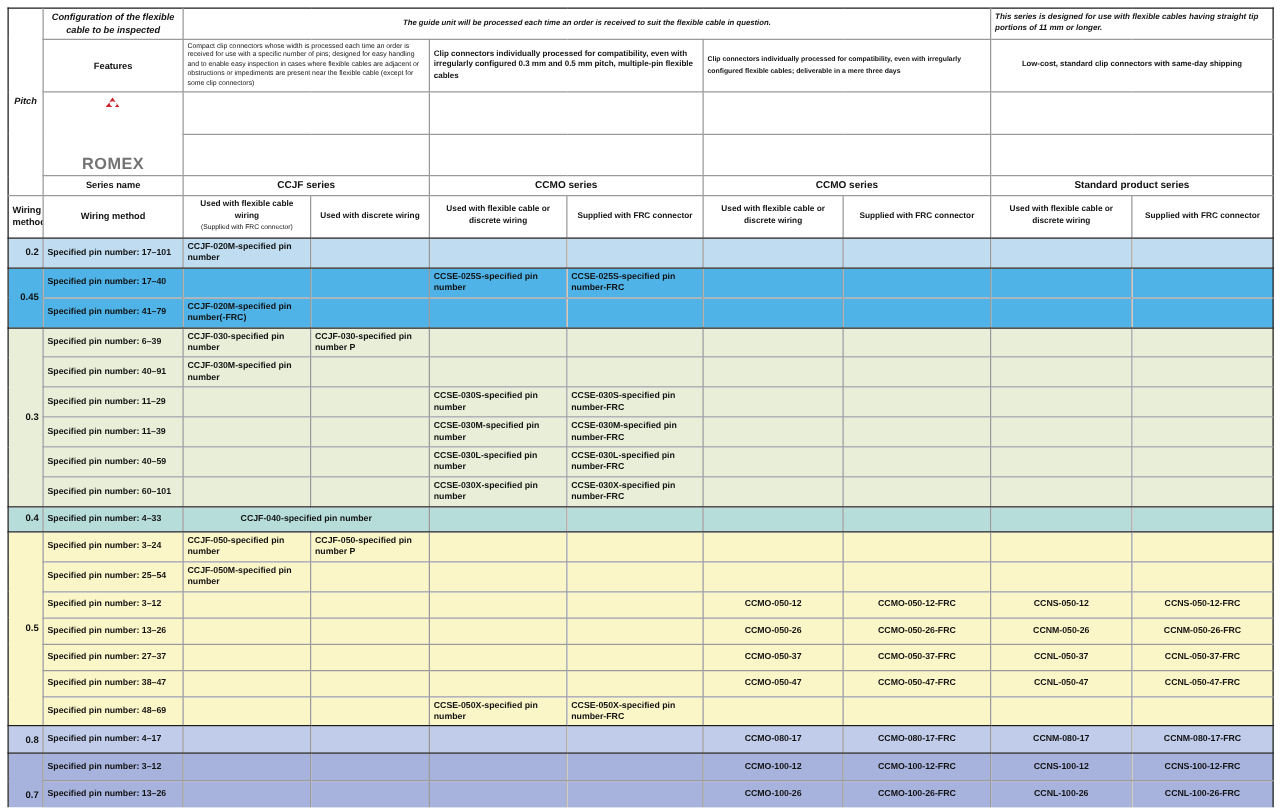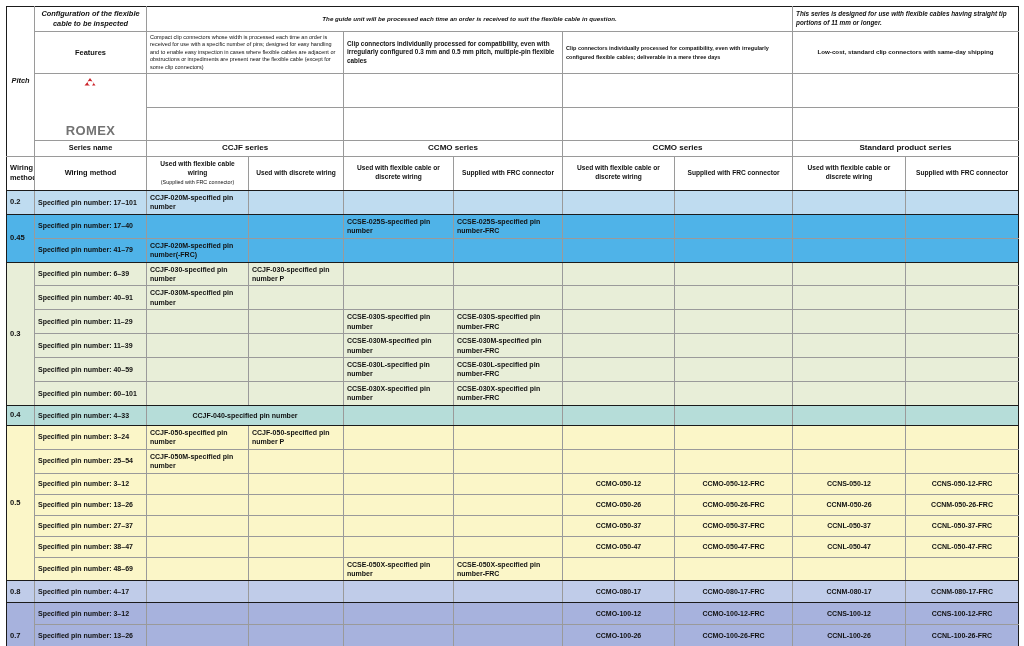--- a/index.html
+++ b/index.html
@@ -29,21 +29,21 @@
   
   .bt-strong{border-top:1.4px solid #1b1b1b !important;font-style:italic;}
   .bb-strong{border-bottom:1.4px solid #1b1b1b !important;}
   .bl-strong{border-left:1.4px solid #1b1b1b !important;}
   .br-strong{border-right:1.4px solid #1b1b1b !important;}
   .hdr-note{font-size:6.4px;line-height:1.5;text-align:left;font-weight:bold;}
   .feat{font-size:5.5px;line-height:1.55;text-align:left;}
   .feat-ctr{font-size:6.2px;line-height:1.5;text-align:center;font-weight:bold;}
 
   .label-cell{text-align:center;font-weight:bold;font-size:7.4px;background:#ffffff;}
-  .pitch-cell{text-align:left;font-weight:bold;font-size:7.6px;}
+  .pitch-cell{text-align:right;font-weight:bold;font-size:7.6px;}
   .pin-cell{text-align:left;font-weight:bold;font-size:7px;padding-left:6px;}
   .part{font-weight:bold;font-size:7px;}
   .part-l{text-align:left;padding-left:5px;}
   .part-c{text-align:center;}
 
   .series-name{font-weight:bold;font-size:8px;text-align:center;}
   .wiring{font-weight:bold;font-size:6.6px;text-align:center;line-height:1.3;}
   .wiring-sub{font-weight:normal;font-size:5.4px;display:block;margin-top:1px;}
 
   

